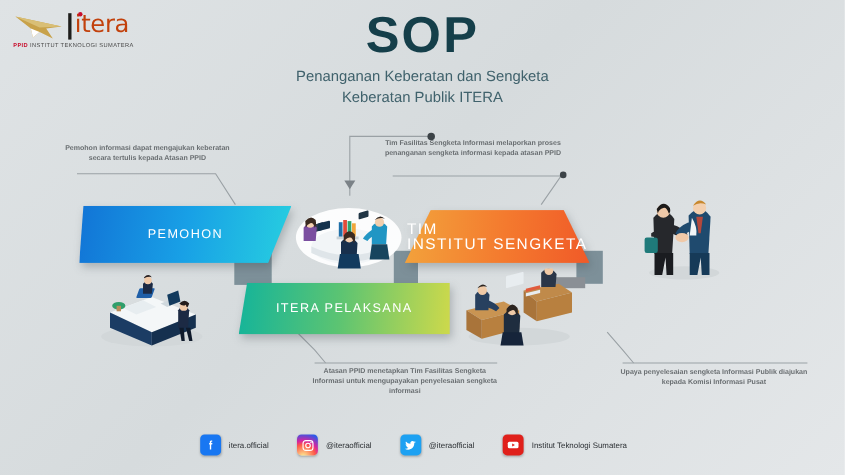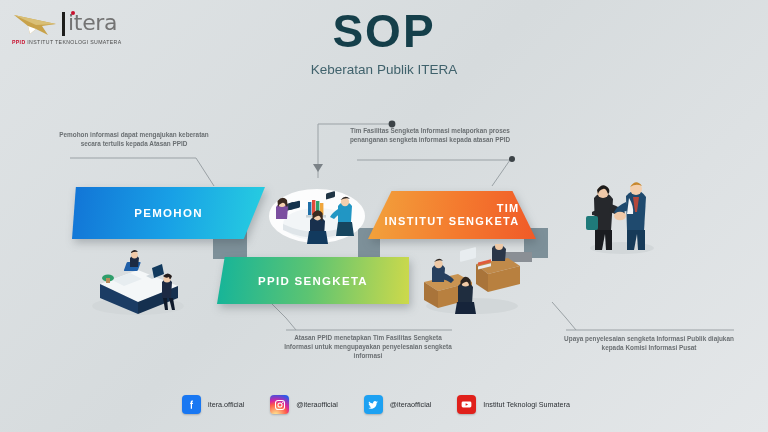--- a/index.html
+++ b/index.html
@@ -9,21 +9,21 @@
     background:linear-gradient(135deg,#dfe3e5 0%,#d6dbdd 45%,#e4e7e9 100%);
     position:relative;
   }
   .stage { position:absolute; inset:0; }
 
   
   .logo { position:absolute; left:12px; top:8px; width:135px; height:42px; }
   .logo-mark { position:absolute; left:0; top:4px; width:48px; height:26px; }
   .logo-bar { position:absolute; left:50px; top:4px; width:3px; height:24px; background:#1d1d1b; }
   .logo-word { position:absolute; left:56px; top:2px; font-size:22px; font-weight:400;
-    color:#737373; letter-spacing:-.3px; line-height:26px; font-family:"DejaVu Sans",sans-serif; }
+    color:#c2410c; letter-spacing:-.3px; line-height:26px; font-family:"DejaVu Sans",sans-serif; }
   .logo-dot { position:absolute; left:59px; top:3px; width:4px; height:4px; border-radius:50%; background:#c8102e; }
   .logo-sub { position:absolute; left:0; top:31px; white-space:nowrap; font-size:5.2px;
     letter-spacing:.35px; color:#4b4b4b; }
   .logo-sub b { color:#c8102e; }
 
   
   .title-block { position:absolute; left:0; right:0; top:6px; text-align:center; }
   .title-main { font-size:46px; font-weight:bold; color:#153f4a; letter-spacing:2px; line-height:50px; }
   .title-sub { margin-top:4px; font-size:13.5px; color:#40626c; line-height:19px; font-weight:400; }
 
@@ -55,25 +55,25 @@
     background:linear-gradient(95deg,#f2a33c 0%,#f4792e 55%,#f05a28 100%);
     clip-path:polygon(14% 0,86% 0,100% 100%,0 100%); }
 
   .b-komisi-wrap { position:absolute; left:514px; top:256px; width:183px; height:47px;
     filter:drop-shadow(2px 4px 4px rgba(60,70,75,.30)); }
   .b-komisi-shape { width:100%; height:100%;
     background:linear-gradient(95deg,#f07fb4 0%,#c964d8 55%,#8f3fe0 100%);
     clip-path:polygon(5% 0,100% 0,92% 100%,0 100%); }
 
   .banner-label { position:absolute; inset:0; display:flex; align-items:center;
-    justify-content:center; color:#fff; font-weight:bold; text-align:right; z-index:3;
+    justify-content:center; color:#fff; font-weight:normal; text-align:left; z-index:3;
     letter-spacing:1.3px; pointer-events:none; }
   .lbl-pemohon { font-size:11.5px; }
   .lbl-ppid { font-size:11.5px; }
-  .lbl-tim { font-size:11px; line-height:13px; }
+  .lbl-tim { font-size:14px; line-height:13px; }
   .lbl-komisi { font-size:11.5px; }
 
   
   .tab { position:absolute; background:#7e8f96; }
   .tab.t1 { left:213px; top:228px; width:34px; height:31px; background:#7d9099; }
   .tab.t2 { left:358px; top:228px; width:22px; height:30px; background:#7d9099; }
   .tab.t3 { left:524px; top:228px; width:24px; height:30px; background:#7d9099; }
   .tab.t4 { left:502px; top:252px; width:30px; height:10px; background:#8a8f95; }
 
   
@@ -111,20 +111,21 @@
     <div class="logo-dot"></div>
     <div class="logo-sub">
       <b>PPID</b>
       <span>INSTITUT TEKNOLOGI SUMATERA</span>
     </div>
   </div>
 
   <div class="title-block">
     <div class="title-main">SOP</div>
     <div class="title-sub">
+      <div>Penanganan Keberatan dan Sengketa</div>
       <div>Keberatan Publik ITERA</div>
     </div>
   </div>
 
   <svg class="connectors" viewBox="0 0 768 432">
     <g stroke="#9aa1a5" stroke-width="1" fill="none">
 
       <path d="M70 158 L196 158 L214 186"></path>
 
       <path d="M392 124 L350 124 L318 124 L318 178"></path>
@@ -147,21 +148,21 @@
   <div class="tab t3"></div>
   <div class="tab t4"></div>
 
   <div class="b-pemohon-wrap">
     <div class="b-pemohon-shape"></div>
     <div class="banner-label lbl-pemohon">PEMOHON</div>
   </div>
 
   <div class="b-ppid-wrap">
     <div class="b-ppid-shape"></div>
-    <div class="banner-label lbl-ppid">PPID SENGKETA</div>
+    <div class="banner-label lbl-ppid">ITERA PELAKSANA</div>
   </div>
 
   <div class="b-tim-wrap">
     <div class="b-tim-shape"></div>
     <div class="banner-label lbl-tim">
       <div>
         <div>TIM</div>
         <div>INSTITUT SENGKETA</div>
       </div>
     </div>

